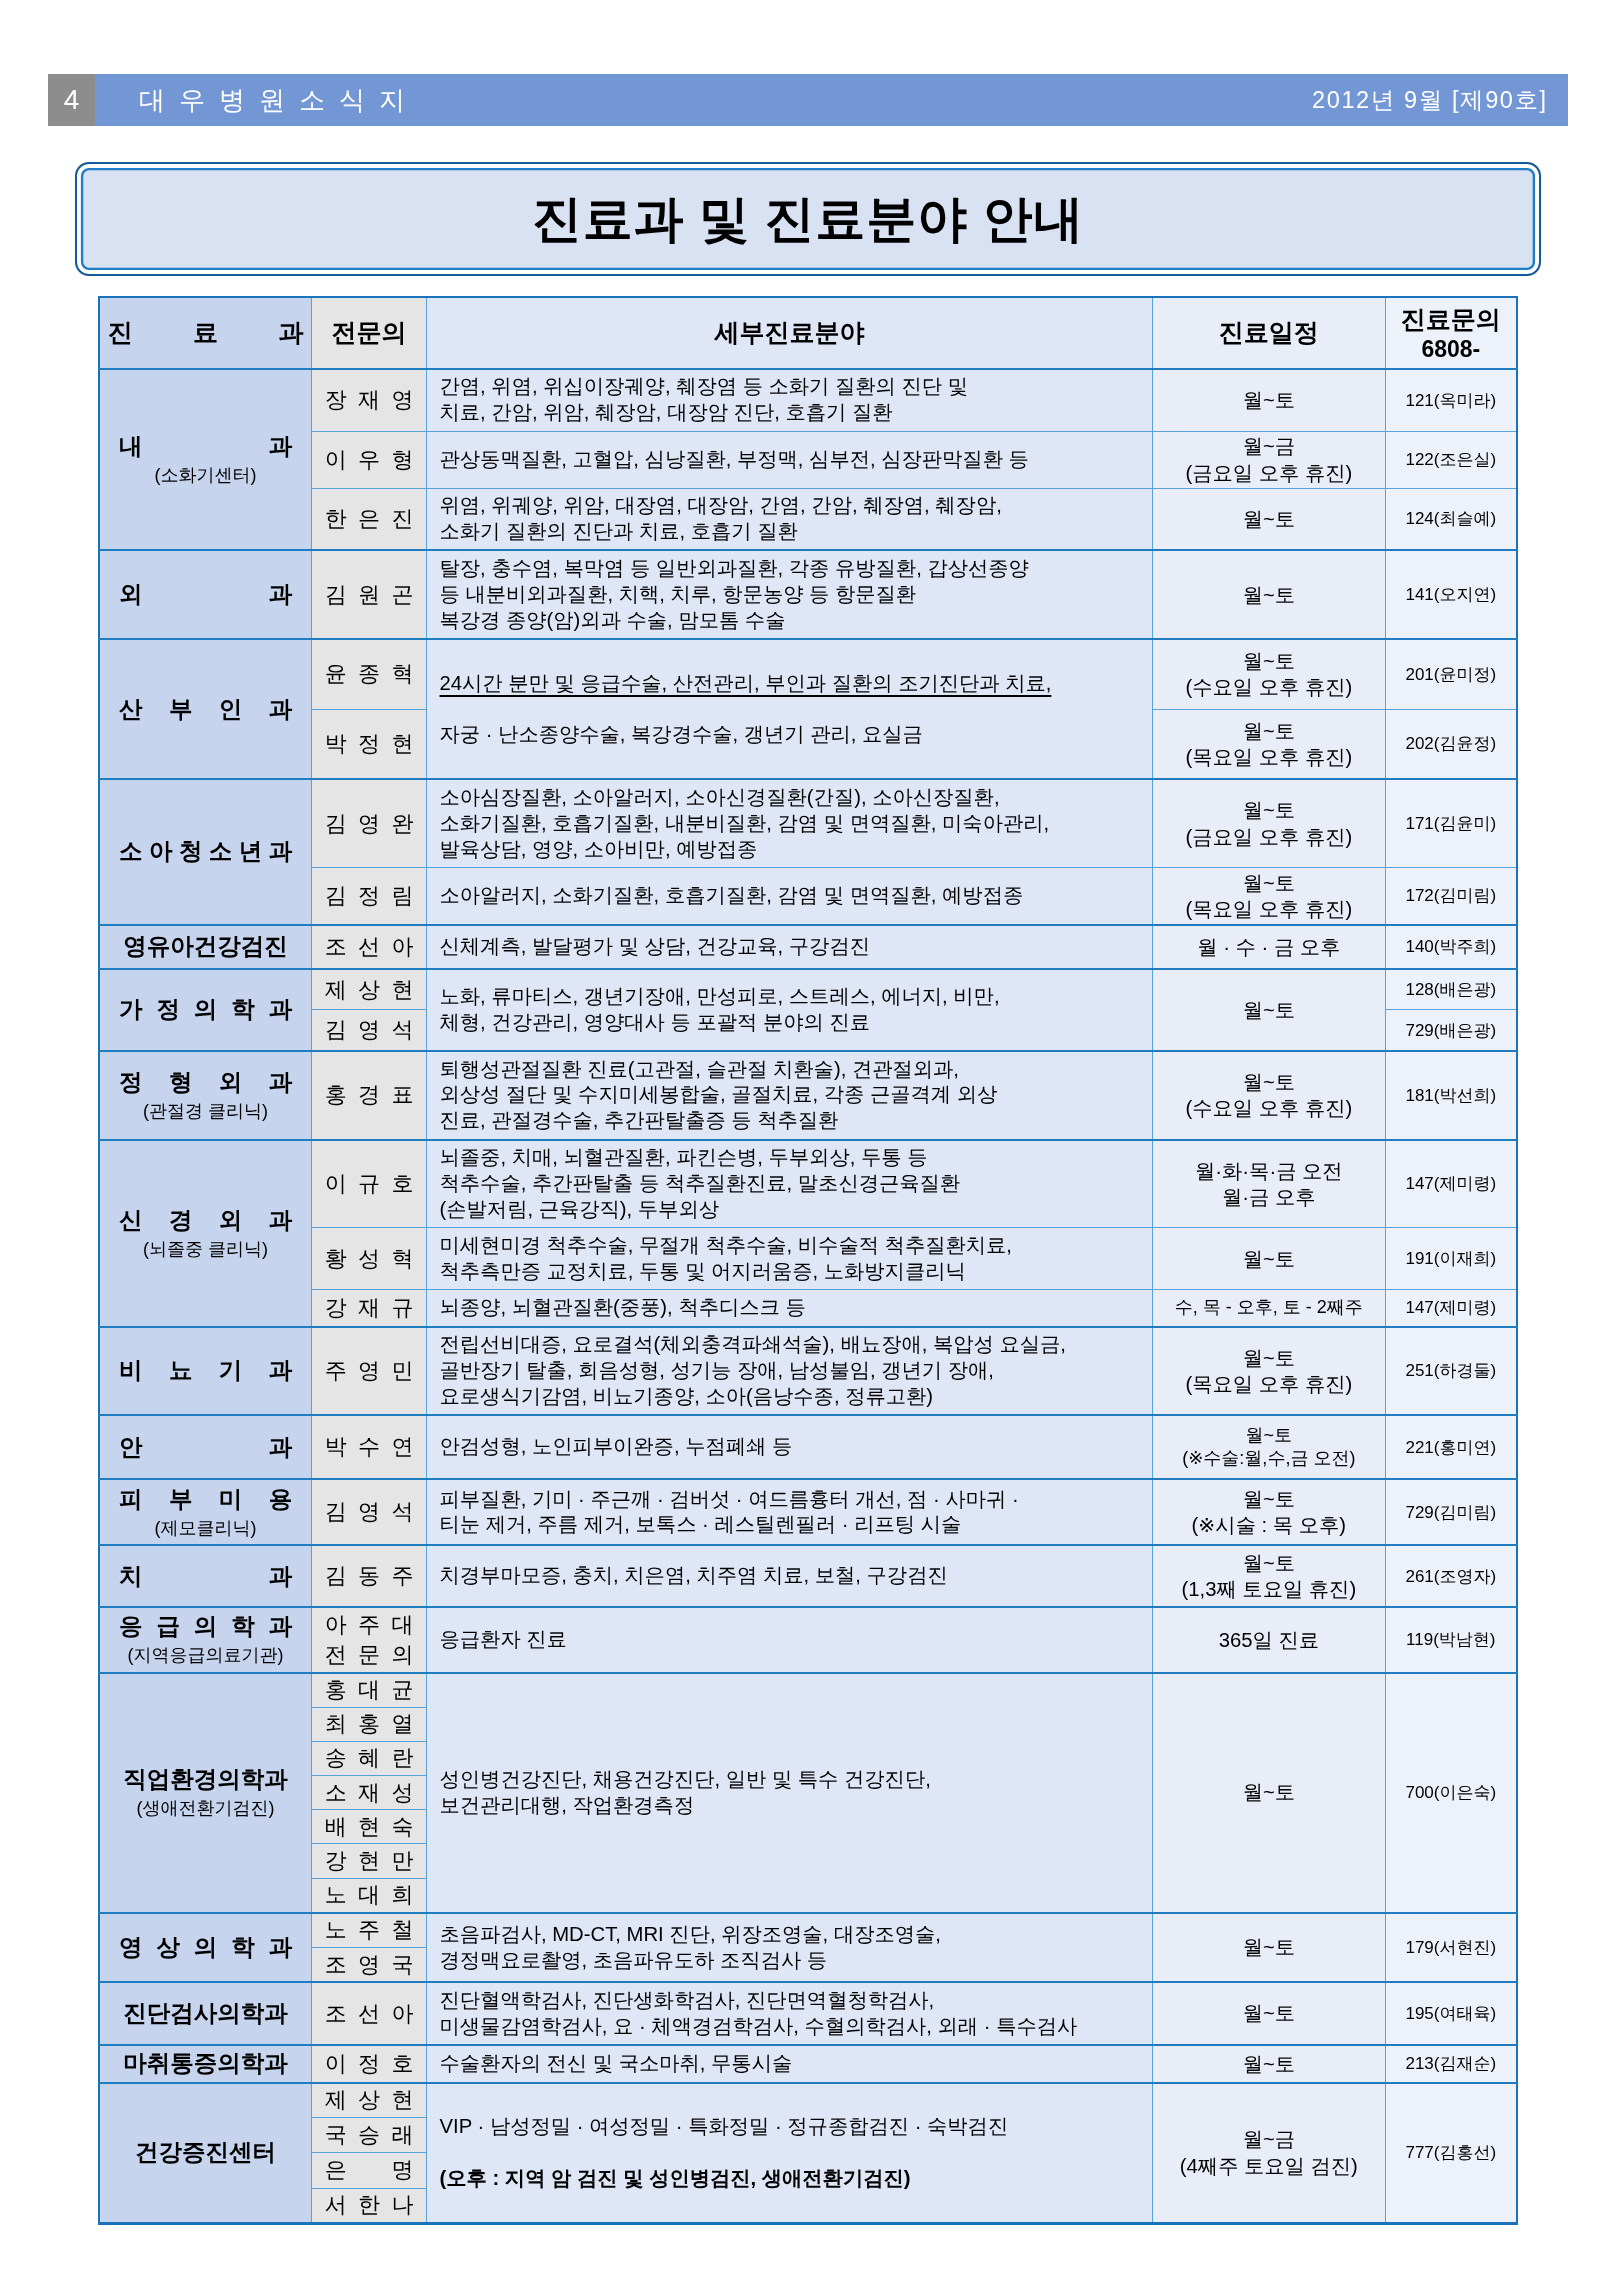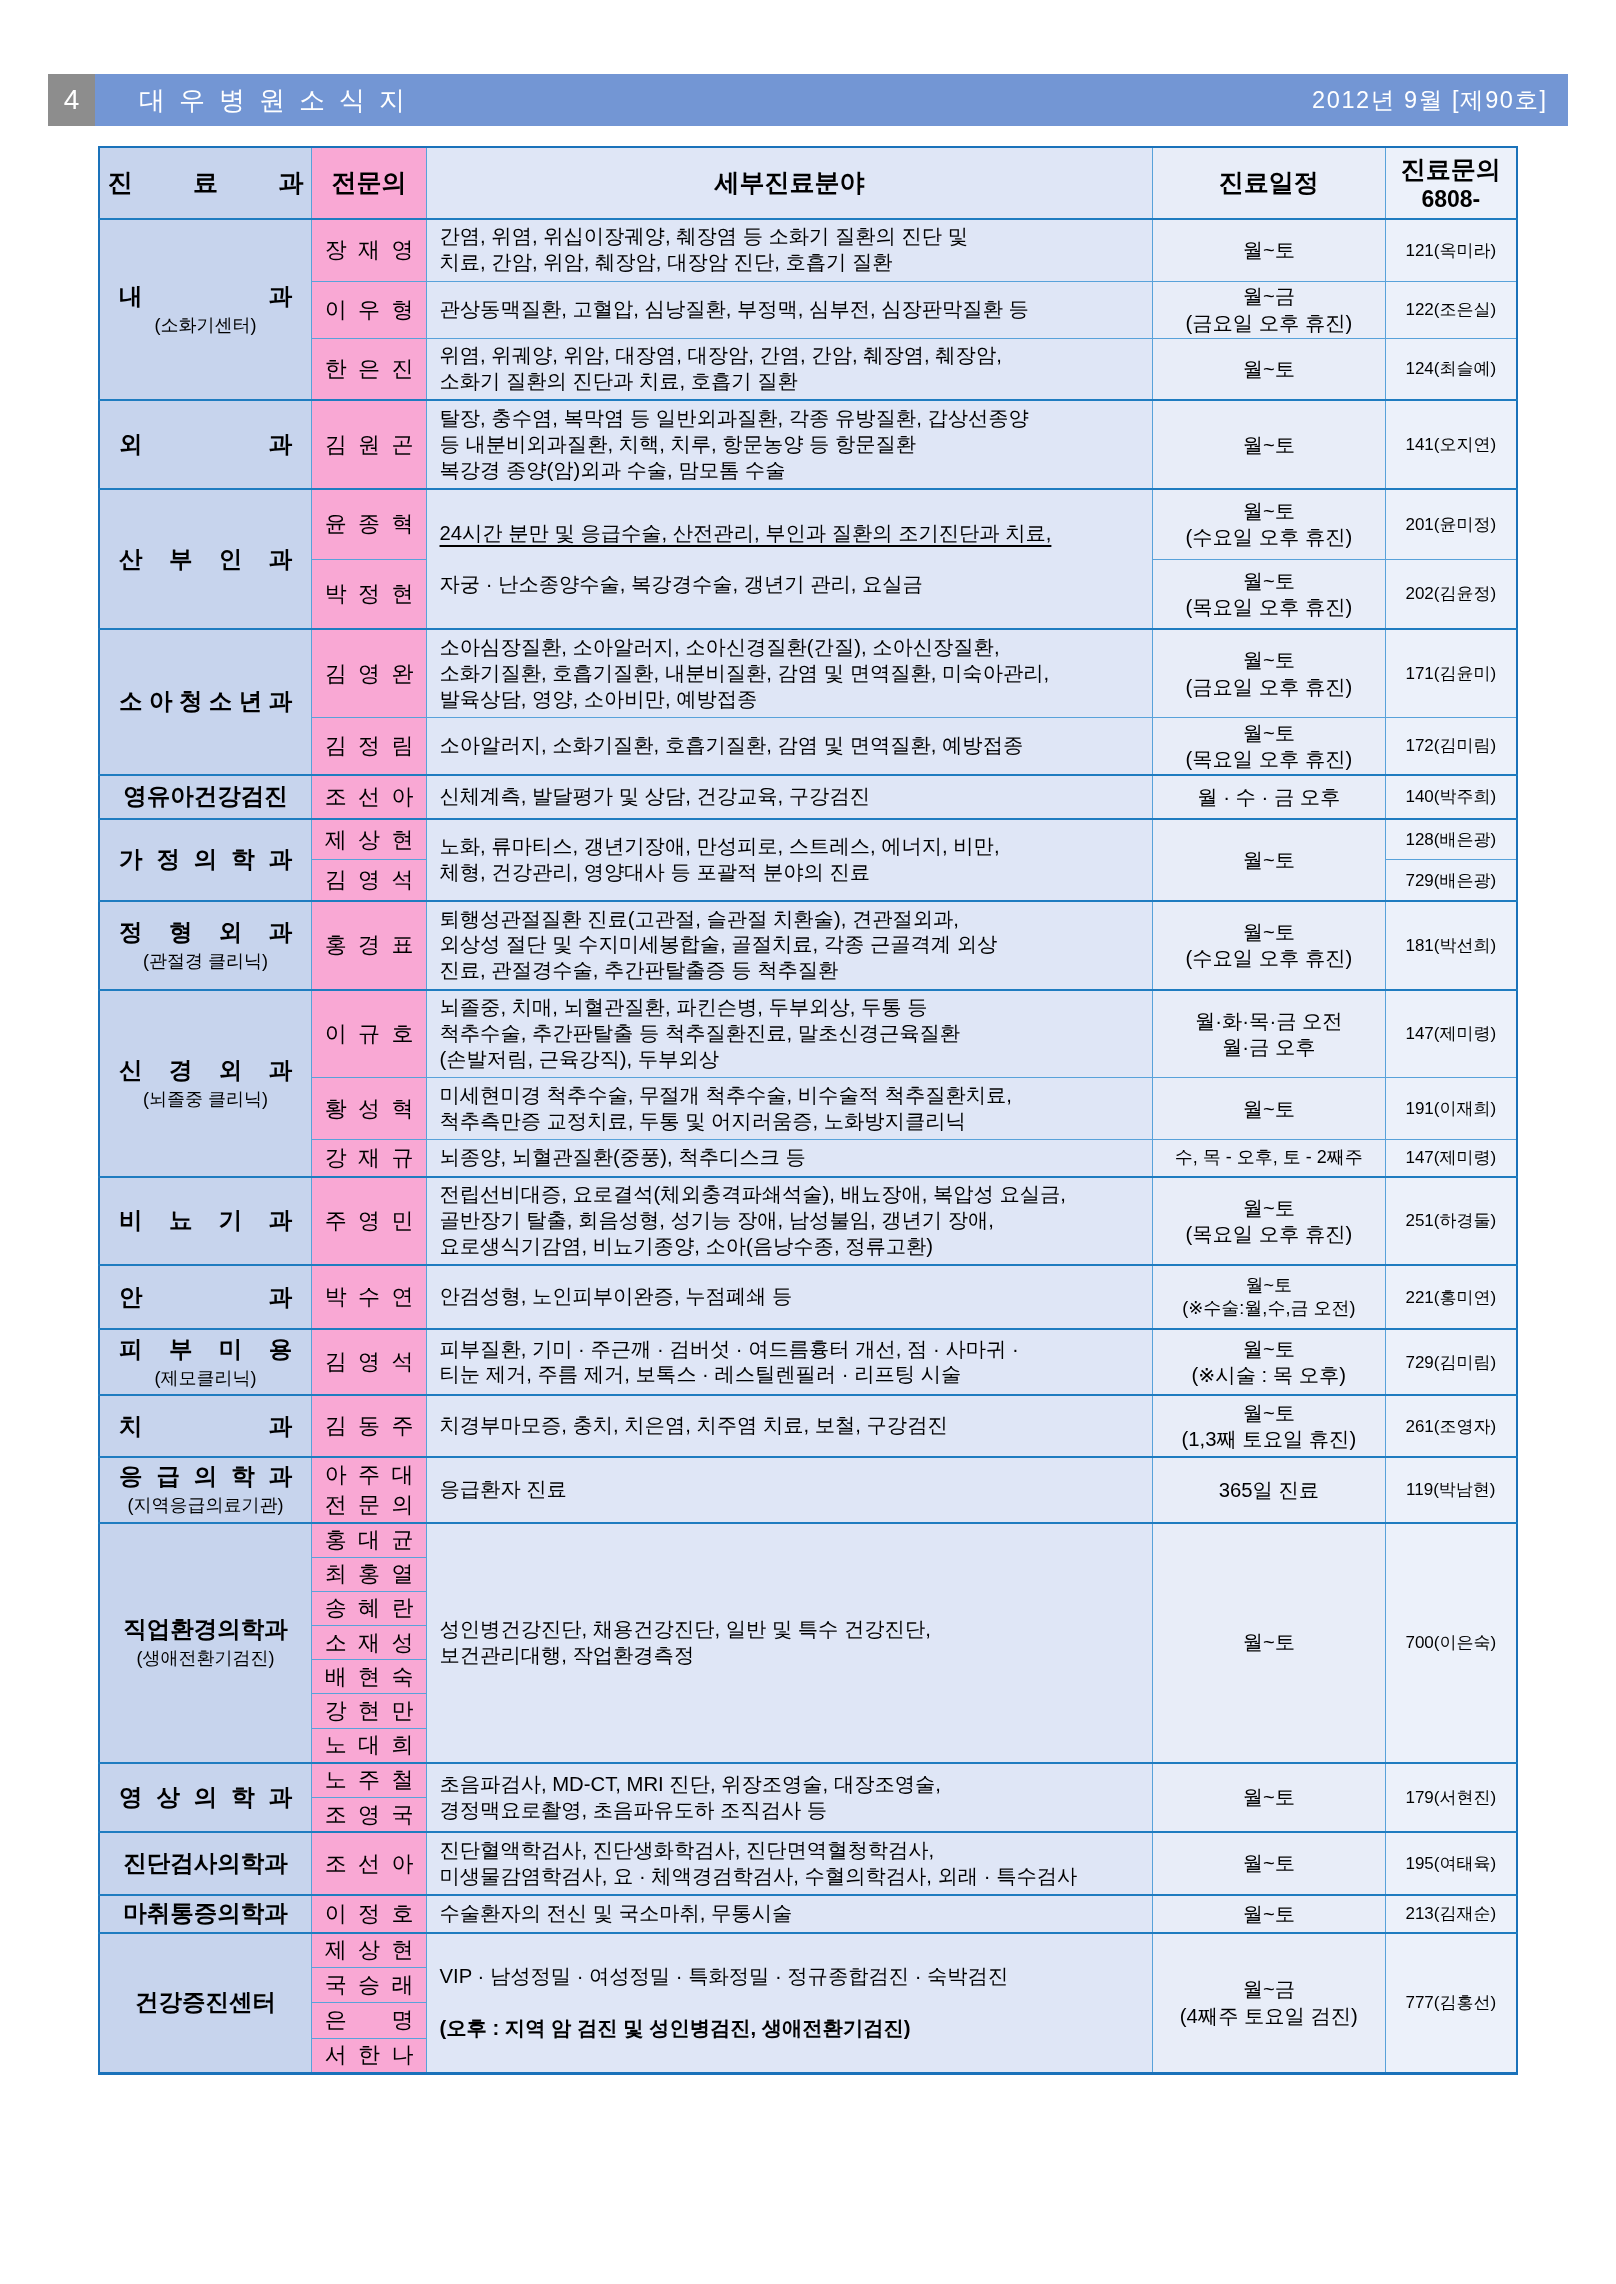--- a/index.html
+++ b/index.html
@@ -19,21 +19,21 @@
   .banner-title{font-size:50px;font-weight:bold;letter-spacing:0.8px;}
 
   
   table.clinic{border-collapse:collapse;width:1420px;margin:20.3px auto 0 auto;table-layout:fixed;border:2.3px solid #1a72ba;border-bottom-width:3.1px;}
   td,th{border:1.6px solid #58a2da;box-sizing:border-box;vertical-align:middle;overflow:hidden;}
   tr.sec-start>td, tr.sec-start>th{border-top:2.3px solid #1f7cc0;}
   thead th{border-bottom:2.3px solid #1f7cc0;}
 
   col.c-dept{width:15%;} col.c-doc{width:8.1%;} col.c-det{width:51.2%;} col.c-sch{width:16.4%;} col.c-pho{width:9.3%;}
 
-  .bg-dept{background:#c7d4ed;} .bg-doc{background:#f9a8d4;} .bg-det{background:#dfe6f6;}
+  .bg-dept{background:#c7d4ed;} .bg-doc{background:#e5e5e5;} .bg-det{background:#dfe6f6;}
   .bg-sch{background:#e8edf8;} .bg-pho{background:#ecf1fa;}
 
   th{font-weight:bold;font-size:25px;text-align:center;padding:4.7px 7.8px;}
   .th-sub{font-size:23px;font-weight:bold;}
 
   .dept-cell{text-align:center;padding:3.1px 19px;}
   .dept-name{font-weight:bold;font-size:23.5px;line-height:1.25;}
   .dept-sub{font-size:18px;margin-top:1.6px;}
   .doc-cell{padding:1.6px 12.5px;font-size:22px;}
   .det-cell{padding:4.7px 12.5px;font-size:20.3px;line-height:1.27;white-space:pre-line;text-align:left;}
@@ -54,20 +54,23 @@
 <div class="page">
 
   <div class="masthead">
     <div class="page-num">4</div>
     <div class="mast-bar">
       <span class="mast-title">대우병원소식지</span>
       <span class="mast-issue">2012년 9월 [제90호]</span>
     </div>
   </div>
 
+  <div class="banner">
+    <div class="banner-title">진료과 및 진료분야 안내</div>
+  </div>
 
   <table class="clinic">
     <colgroup>
         <col class="c-dept">
         <col class="c-doc">
         <col class="c-det">
         <col class="c-sch">
         <col class="c-pho">
       </colgroup>
     <thead>

